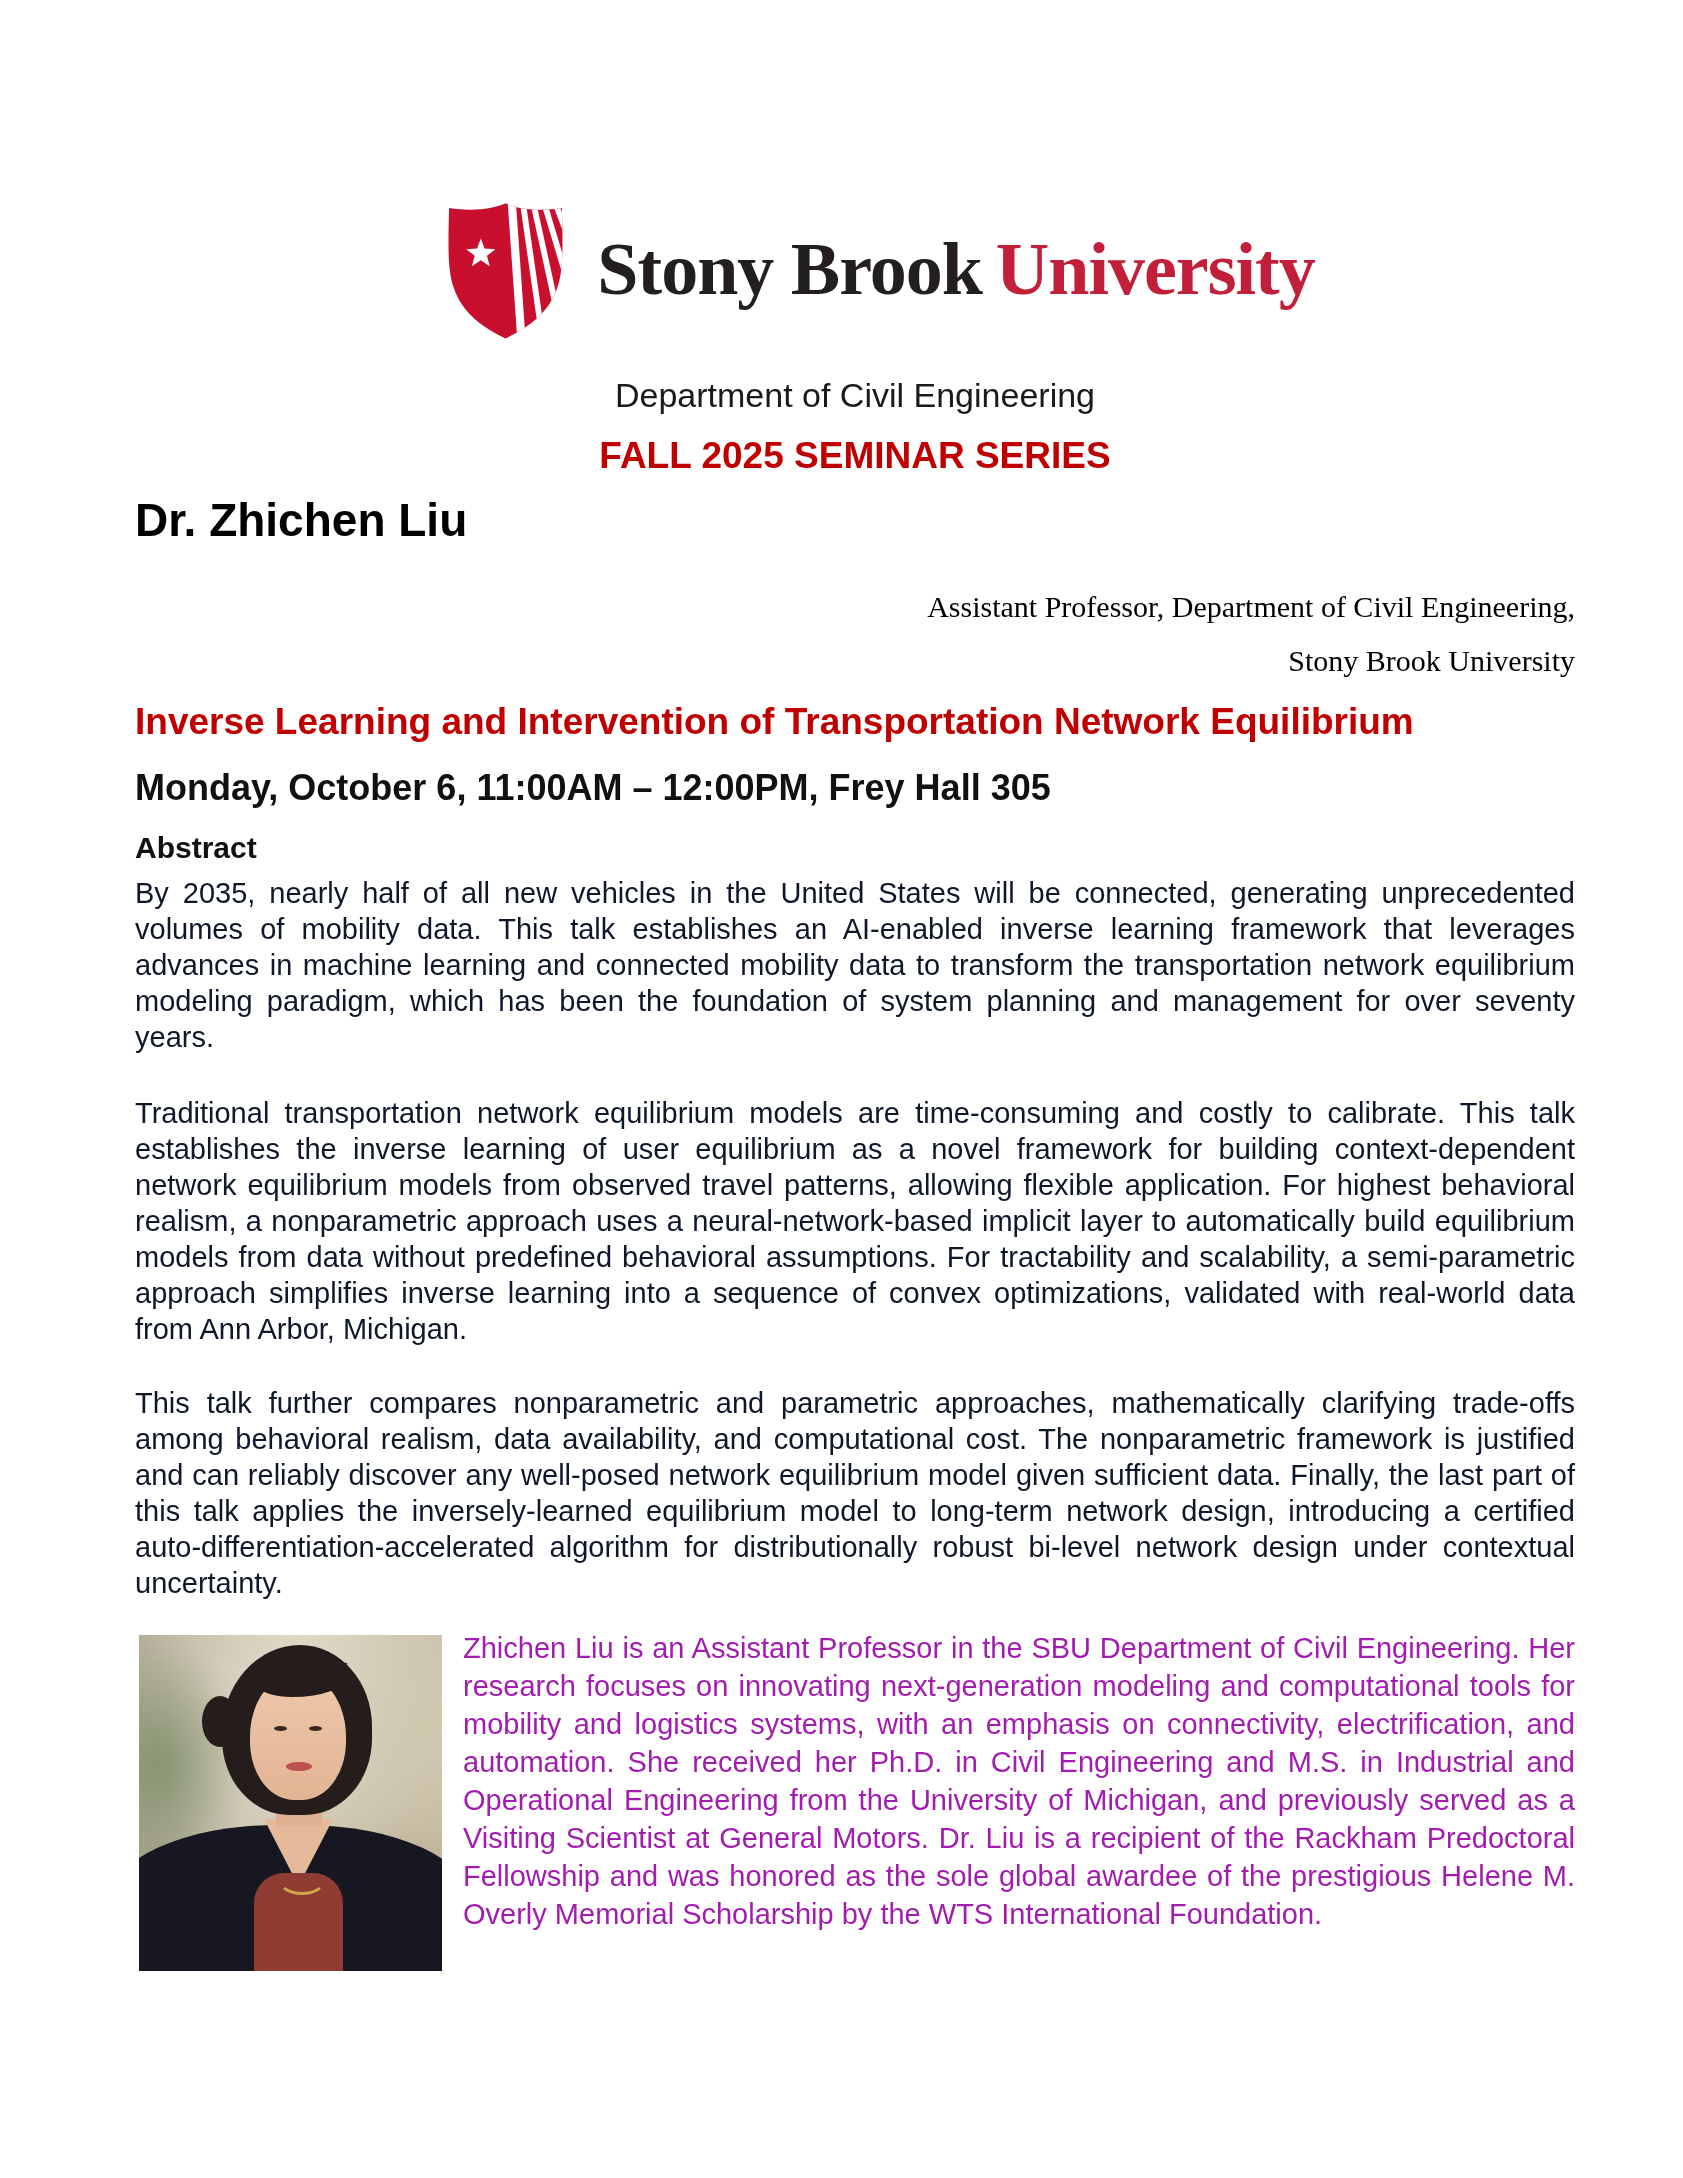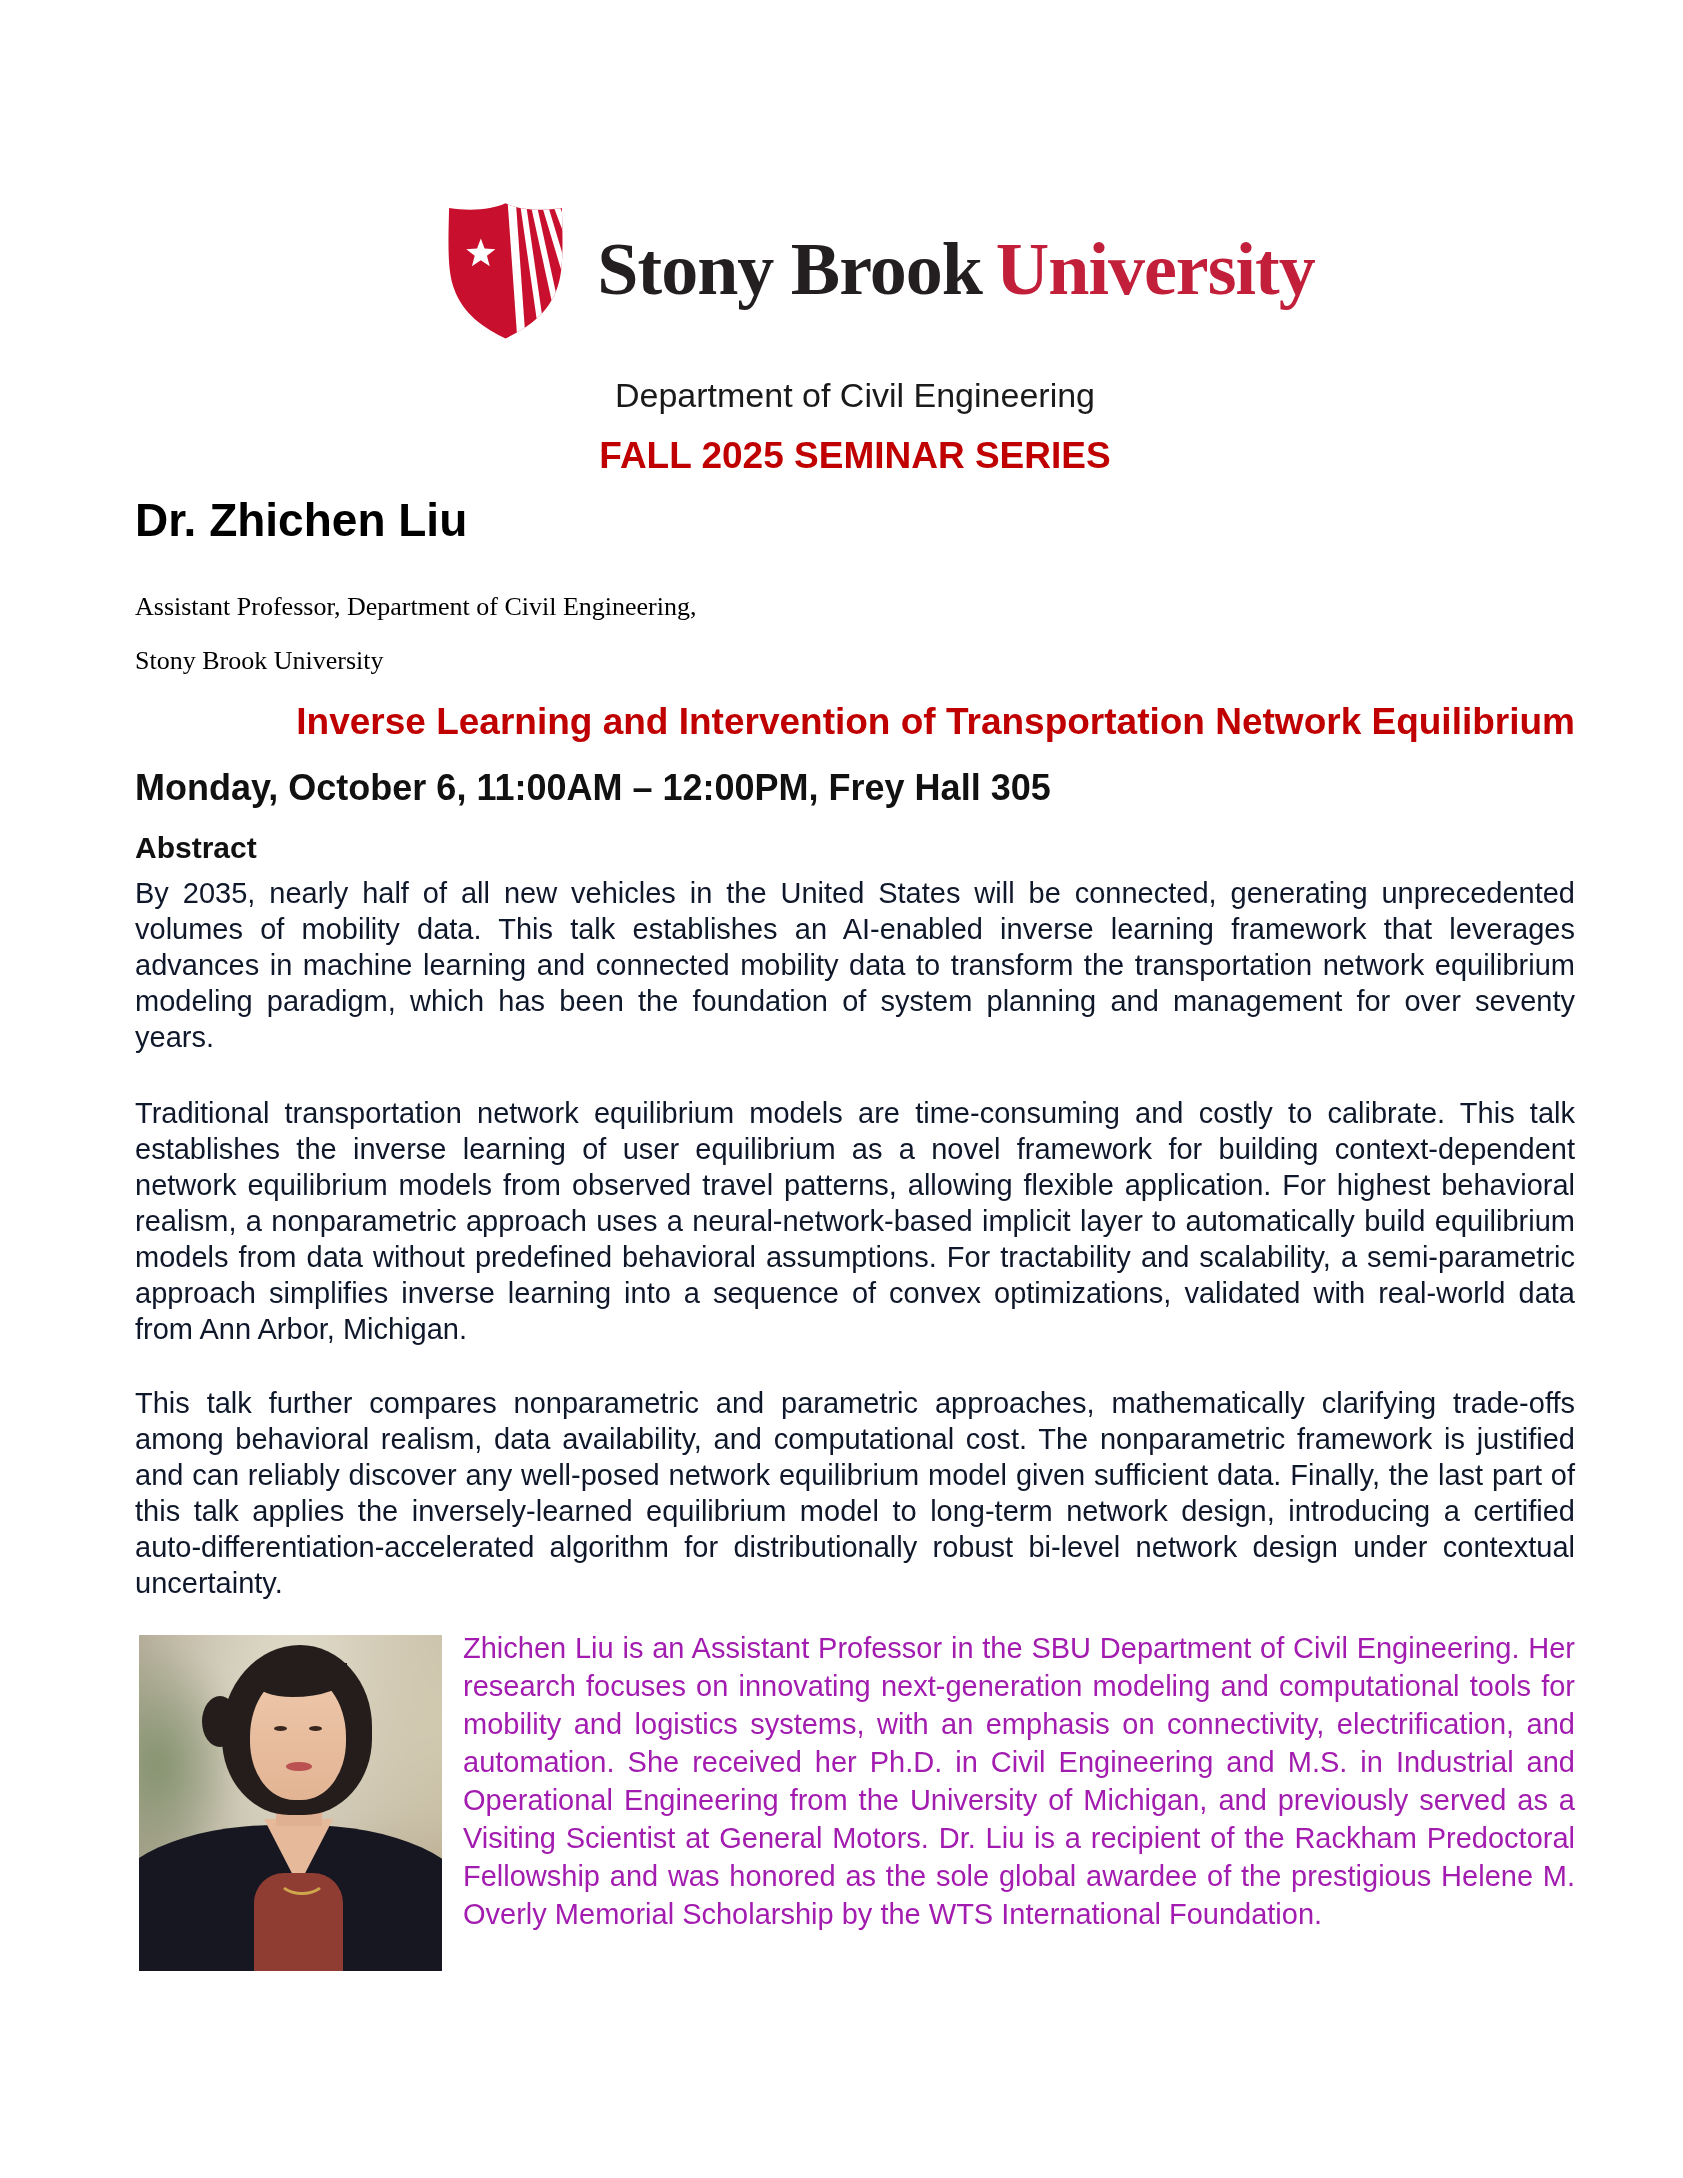--- a/index.html
+++ b/index.html
@@ -56,29 +56,29 @@
   .speaker-name {
     margin: 23px 0 0 0;
     text-align: left;
     font-size: 46px;
     line-height: 46px;
     font-weight: bold;
     color: #000000;
   }
   .affil {
     margin-top: 37px;
-    text-align: left;
+    text-align: right;
     font-family: "Liberation Serif", "DejaVu Serif", serif;
-    font-size: 26px;
+    font-size: 30px;
     line-height: 54px;
     color: #000000;
   }
   .talk-title {
     margin: 15px 0 0 0;
-    text-align: right;
+    text-align: left;
     font-size: 37px;
     line-height: 37px;
     font-weight: bold;
     color: #c00000;
   }
   .when-where {
     margin-top: 30px;
     font-size: 36px;
     line-height: 36px;
     font-weight: bold;

